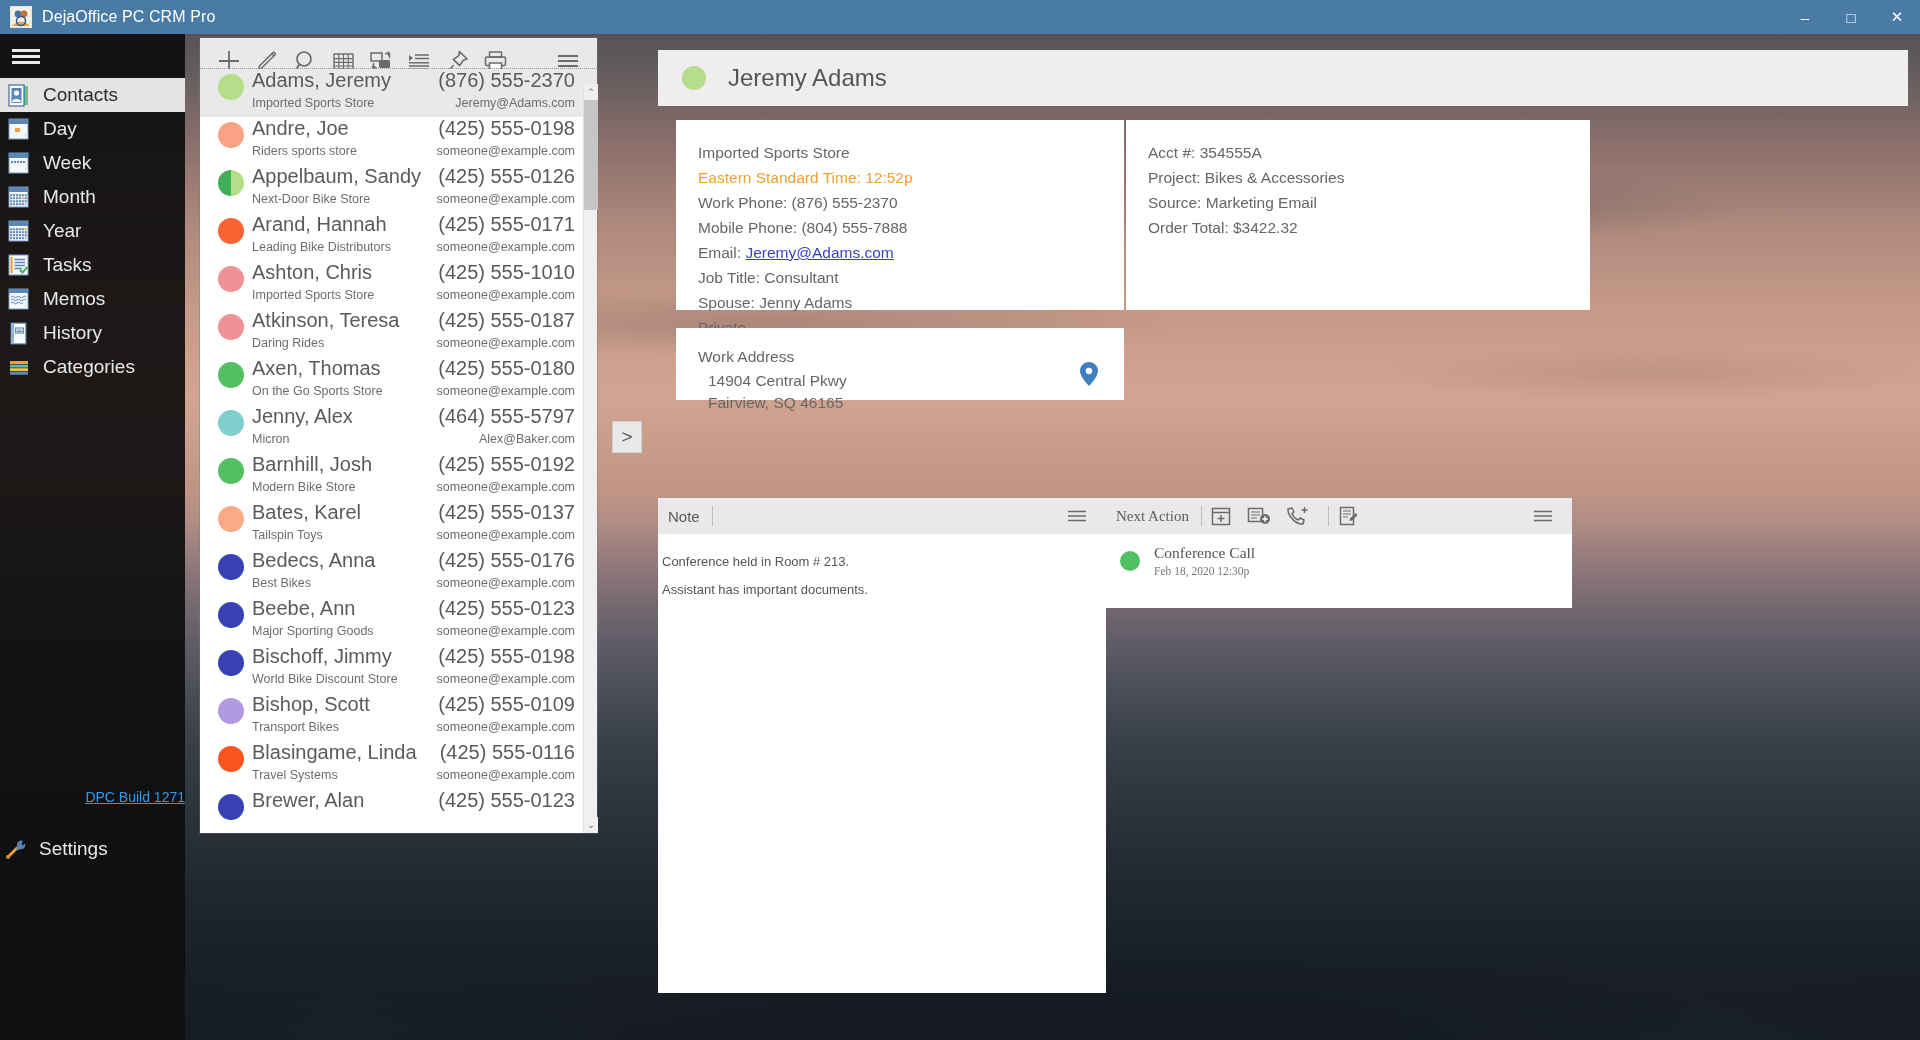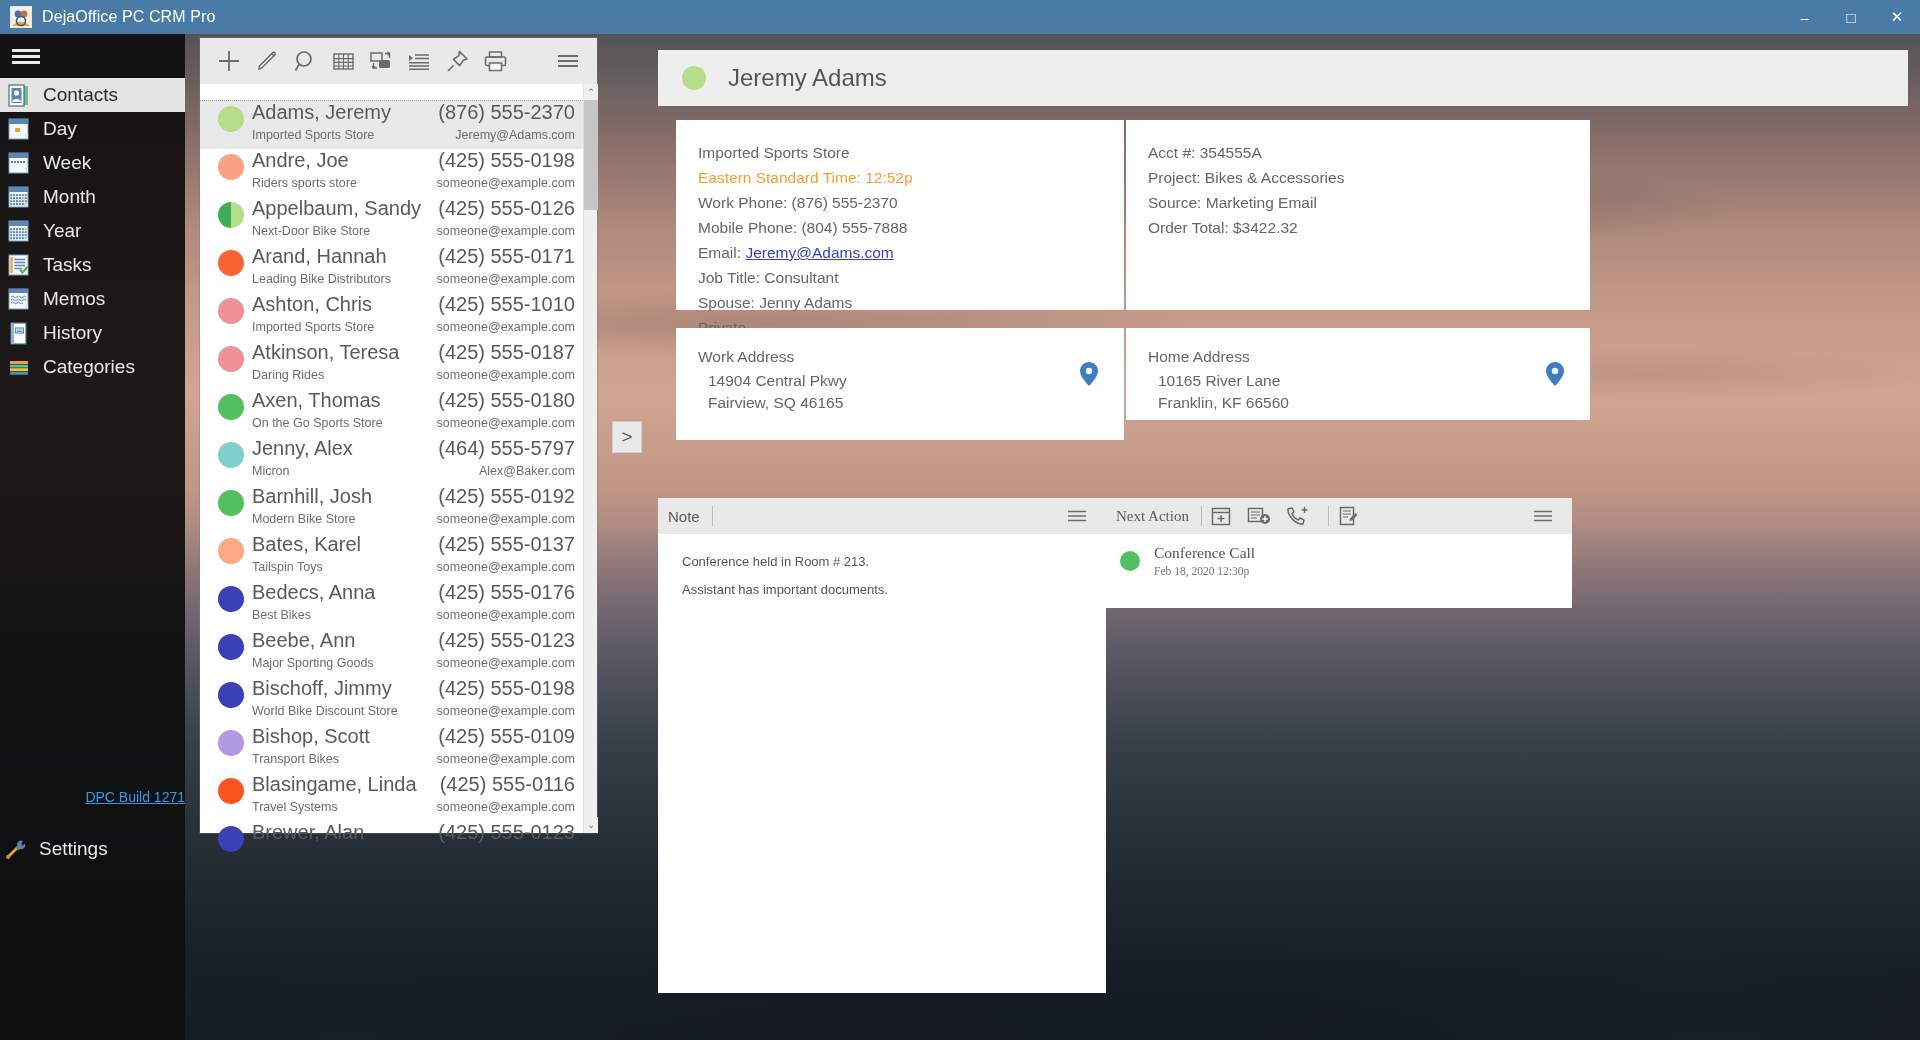--- a/index.html
+++ b/index.html
@@ -95,21 +95,21 @@
   #listtoolbar {
     height:46px; background:#e9e9e9; display:flex; align-items:center;
     padding:0 10px; gap:0;
   }
   .tbtn {
     width:38px; height:40px; display:flex; align-items:center; justify-content:center;
     color:#6b6b6b;
   }
   #tb-menu { margin-left:auto; }
   #listscroll {
-    position:absolute; left:0; top:62px; width:397px; height:908px;
+    position:absolute; left:0; top:30px; width:397px; height:908px;
     overflow:hidden; border-top:1px dotted #999;
   }
   #listrows { position:absolute; left:0; top:0; width:383px; }
   .crow { height:48px; position:relative; padding-left:18px; }
   .crow.sel { background:#e9e9e9; }
   .cdot {
     position:absolute; left:18px; top:5px; width:26px; height:26px; border-radius:50%;
   }
   .cname {
     position:absolute; left:52px; top:0; font-size:20px; font-weight:300; color:#5a5a5a;
@@ -153,36 +153,36 @@
   #dheader .hname { font-size:24px; font-weight:300; color:#555; }
 
   .card { position:absolute; background:#fff; }
   .cardinner { padding:20px 22px; }
   .line { font-size:15.5px; color:#666; line-height:25px; font-weight:400; }
   .line.accent { color:#f0a030; }
   .line a { color:#3a42c4; text-decoration:underline; }
 
   #card-info { left:18px; top:82px; width:448px; height:190px; }
   #card-acct { left:468px; top:82px; width:464px; height:190px; }
-  #card-work { left:18px; top:290px; width:448px; height:112px; }
+  #card-work { left:18px; top:290px; width:448px; height:72px; }
   #card-home { left:468px; top:290px; width:464px; height:92px; }
   .addrtitle { font-size:15.5px; color:#666; margin-bottom:4px; }
   .addrline { font-size:15.5px; color:#666; line-height:22px; padding-left:10px; }
   .pin { position:absolute; right:26px; top:34px; width:18px; height:24px; }
 
   #card-note { left:0px; top:460px; width:448px; height:495px; }
   #card-next { left:448px; top:460px; width:466px; height:110px;font-family:Liberation Serif, serif; }
   .panelbar {
     height:36px; background:#e9e9e9; display:flex; align-items:center; padding:0 10px;
   }
   .panelbar .ptitle { font-size:15px; color:#5b5b5b; font-weight:300; }
   .panelbar .psep { width:1px; height:20px; background:#bdbdbd; margin-left:12px; }
   .pbtn { width:38px; height:32px; display:flex; align-items:center; justify-content:center; color:#6b6b6b; }
   .pmenu { margin-left:auto; }
-  .notebody { padding:14px 24px; font-size:13px; color:#555; line-height:28px; }
+  .notebody { padding:14px 4px; font-size:13px; color:#555; line-height:28px; }
   .nextrow { display:flex; align-items:center; padding:10px 14px; }
   .nextdot { width:20px; height:20px; border-radius:50%; flex:0 0 auto; margin-right:14px; }
   .nexttitle { font-size:15.5px; color:#555; font-weight:300; }
   .nextdate { font-size:11.5px; color:#777; margin-top:3px; }
 
   svg { display:block; }
 </style>
 </head>
 <body>
 
@@ -606,33 +606,20 @@
         <div class="addrline">Fairview, SQ 46165</div>
       </div>
       <span class="pin">
         <svg width="18" height="24" viewBox="0 0 18 24">
             <path d="M9 0 C4 0 0 4 0 9 C0 15 9 24 9 24 C9 24 18 15 18 9 C18 4 14 0 9 0 Z" fill="#3d7fc1"></path>
             <circle cx="9" cy="9" r="3.2" fill="#fff"></circle>
           </svg>
       </span>
     </div>
 
-    <div class="card" id="card-home">
-      <div class="cardinner">
-        <div class="addrtitle">Home Address</div>
-        <div class="addrline">10165 River Lane</div>
-        <div class="addrline">Franklin, KF 66560</div>
-      </div>
-      <span class="pin">
-        <svg width="18" height="24" viewBox="0 0 18 24">
-            <path d="M9 0 C4 0 0 4 0 9 C0 15 9 24 9 24 C9 24 18 15 18 9 C18 4 14 0 9 0 Z" fill="#3d7fc1"></path>
-            <circle cx="9" cy="9" r="3.2" fill="#fff"></circle>
-          </svg>
-      </span>
-    </div>
 
     <div class="card" id="card-note">
       <div class="panelbar">
         <span class="ptitle">Note</span>
         <span class="psep"></span>
         <div class="pbtn pmenu">
           <svg width="22" height="22" viewBox="0 0 22 22">
               <path d="M2 6.5 H20 M2 11 H20 M2 15.5 H20" stroke="#6b6b6b" stroke-width="1.7"></path>
             </svg>
         </div>

